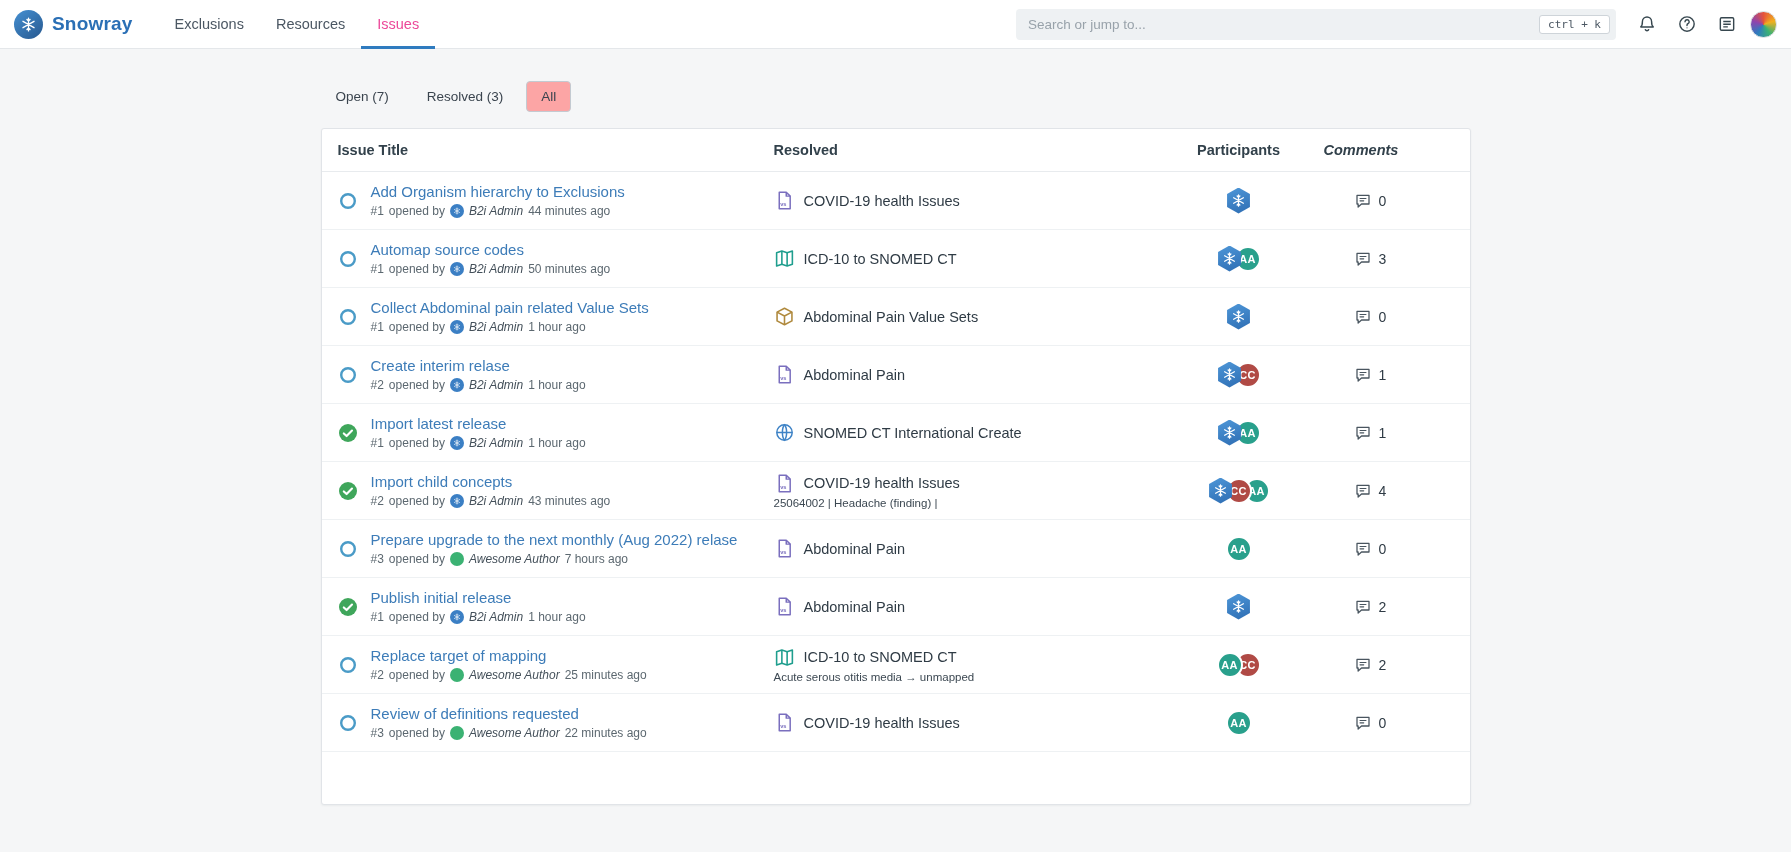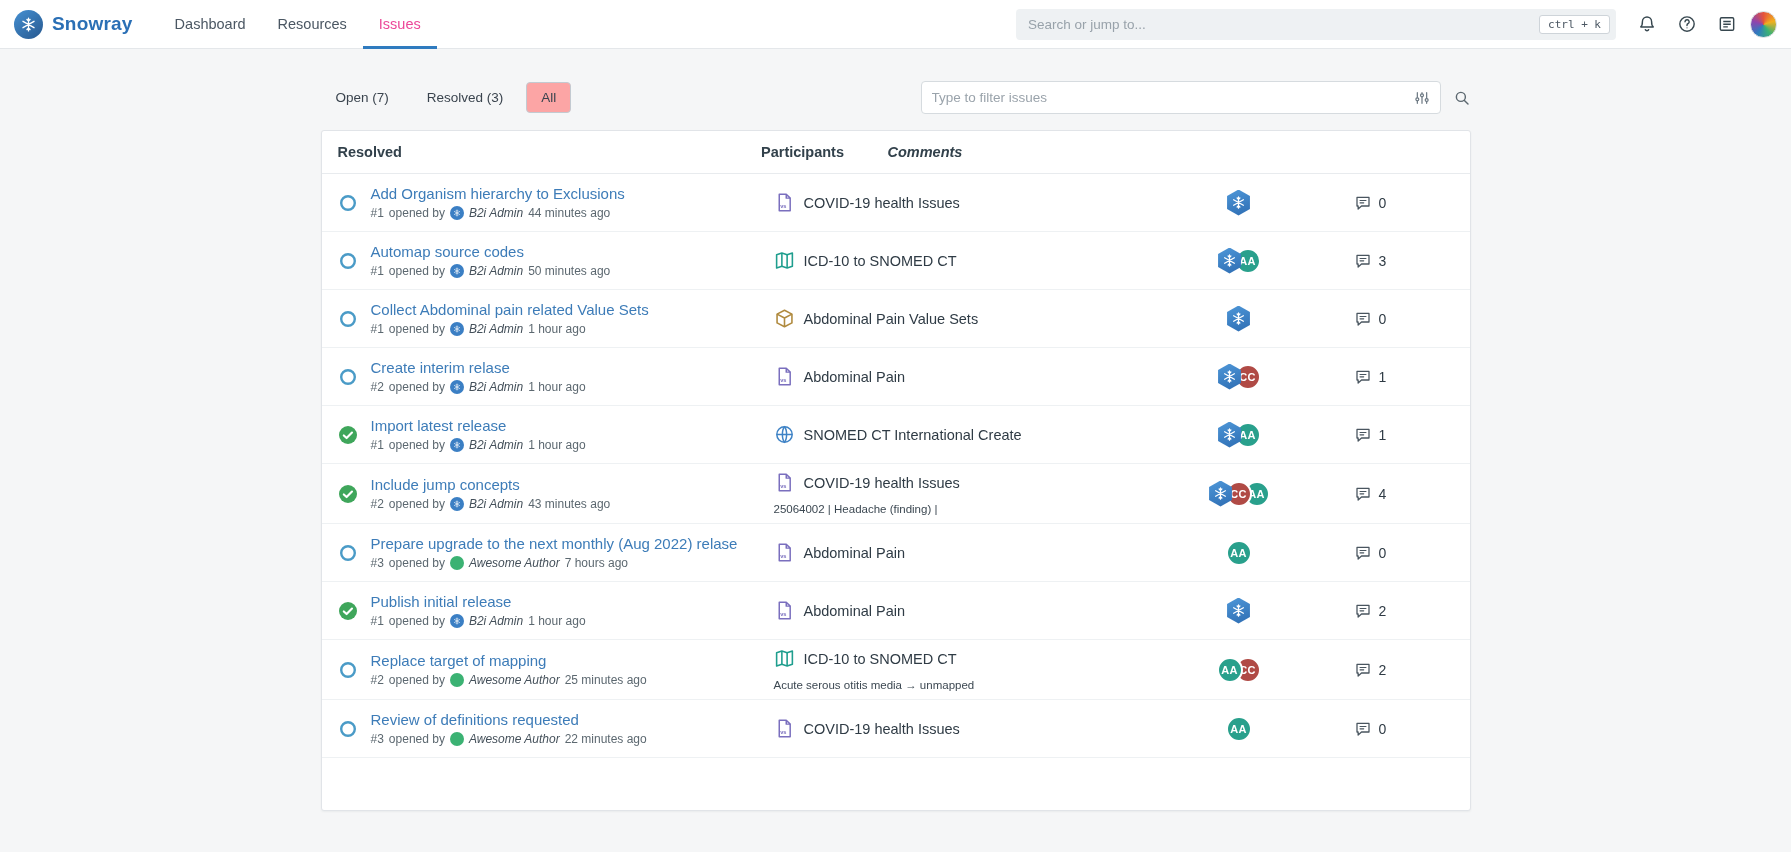--- a/index.html
+++ b/index.html
@@ -104,21 +104,21 @@
     font-size:12px; color:#5c6870; white-space:nowrap;
   }
   .meta em { font-style:italic; color:#44505a; }
   .ma {
     width:14px; height:14px; border-radius:50%; flex:none;
     display:inline-flex; align-items:center; justify-content:center;
   }
   .r-main { display:flex; align-items:center; gap:9px; }
   .r-icon { width:21px; height:21px; flex:none; display:flex; align-items:center; }
   .r-name { font-size:14.5px; color:#2f3b45;text-align:center; }
-  .r-sub { font-size:11.5px; color:#3c4852; margin-top:10px; }
+  .r-sub { font-size:11.5px; color:#3c4852; margin-top:3px; }
   .r-sub:empty { display:none; }
 
   .pt {
     width:26px; height:26px; border-radius:50%; position:relative; flex:none;
     display:flex; align-items:center; justify-content:center;
     color:#fff; font-size:11px; font-weight:700; letter-spacing:.3px;
   }
   .pt + .pt { margin-left:-8px; }
   .pt.cir { border:2px solid #fff; }
   .pt.hex { border-radius:0; clip-path:polygon(50% 0%, 94% 25%, 94% 75%, 50% 100%, 6% 75%, 6% 25%); }
@@ -136,21 +136,21 @@
 <header class="navbar">
   <div class="brand">
     <span class="logo">
       <svg width="17" height="17" viewBox="0 0 24 24" fill="none" stroke="#fff" stroke-width="1.9" stroke-linecap="round">
         <path d="M12 3v18M4.2 7.5l15.6 9M4.2 16.5l15.6-9M9.8 4.8L12 7l2.2-2.2M9.8 19.2L12 17l2.2 2.2"></path>
       </svg>
     </span>
     <span class="brand-name">Snowray</span>
   </div>
   <nav style="display:flex">
-    <a class="nav-item">Dashboard</a>
+    <a class="nav-item">Exclusions</a>
     <a class="nav-item">Resources</a>
     <a class="nav-item active">Issues</a>
   </nav>
   <div class="nav-search">
     <input placeholder="Search or jump to..." style="">
     <kbd class="shortcut">ctrl + k</kbd>
   </div>
   <div class="nav-icons">
     <span class="nav-iconbtn">
       <svg width="20" height="20" viewBox="0 0 24 24" fill="none" stroke="#37474f" stroke-width="1.7" stroke-linecap="round" stroke-linejoin="round">
@@ -176,43 +176,25 @@
 </header>
 
 <main class="container">
 
   <div class="toolbar">
     <div class="tabs">
       <button class="tab">Open (7)</button>
       <button class="tab">Resolved (3)</button>
       <button class="tab active">All</button>
     </div>
-    <div class="filter-wrap">
-      <div class="filter-input">
-        <input placeholder="Type to filter issues" style="">
-        <span class="icon-plain">
-          <svg width="16" height="16" viewBox="0 0 24 24" fill="none" stroke="#6a7680" stroke-width="1.8" stroke-linecap="round">
-            <path d="M5 4v16M12 4v16M19 4v16"></path>
-            <circle cx="5" cy="14" r="2.2" fill="#fff"></circle>
-            <circle cx="12" cy="8" r="2.2" fill="#fff"></circle>
-            <circle cx="19" cy="15" r="2.2" fill="#fff"></circle>
-          </svg>
-        </span>
-      </div>
-      <span class="icon-plain">
-        <svg width="18" height="18" viewBox="0 0 24 24" fill="none" stroke="#5c6870" stroke-width="1.9" stroke-linecap="round">
-          <circle cx="10.5" cy="10.5" r="6"></circle>
-          <path d="M15.2 15.2L20 20"></path>
-        </svg>
-      </span>
-    </div>
   </div>
 
   <section class="card">
     <div class="thead">
+      <div class="c-title">Issue Title</div>
       <div class="c-resource">Resolved</div>
       <div class="c-participants">Participants</div>
       <div class="c-comments">Comments</div>
     </div>
     <div id="issue-rows">
         <div class="row">
     <div class="c-title">
       <span class="status">
               <svg width="20" height="20" viewBox="0 0 20 20" fill="none">
                 <circle cx="10" cy="10" r="6.8" stroke="#4a9bc7" stroke-width="2.4"></circle>
@@ -474,21 +456,21 @@
   </div>
         <div class="row">
     <div class="c-title">
       <span class="status">
               <svg width="20" height="20" viewBox="0 0 20 20">
                 <circle cx="10" cy="10" r="9" fill="#3fa65b"></circle>
                 <path d="M5.8 10.4l2.8 2.7 5.4-5.6" stroke="#fff" stroke-width="2.1" fill="none" stroke-linecap="round" stroke-linejoin="round"></path>
               </svg>
             </span>
       <div class="t-wrap">
-        <a class="title-link">Include jump concepts</a>
+        <a class="title-link">Import child concepts</a>
         <div class="meta">
           <span>#2</span>
           <span>opened by</span>
           <span class="ma" style="background: rgb(59, 127, 196);">
                   <svg width="8" height="8" viewBox="0 0 24 24" fill="none" stroke="#fff" stroke-width="2" stroke-linecap="round">
                     <path d="M12 3v18M4.2 7.5l15.6 9M4.2 16.5l15.6-9M9.8 4.8L12 7l2.2-2.2M9.8 19.2L12 17l2.2 2.2"></path>
                   </svg>
                 </span>
           <em>B2i Admin</em>
           <span>43 minutes ago</span>

